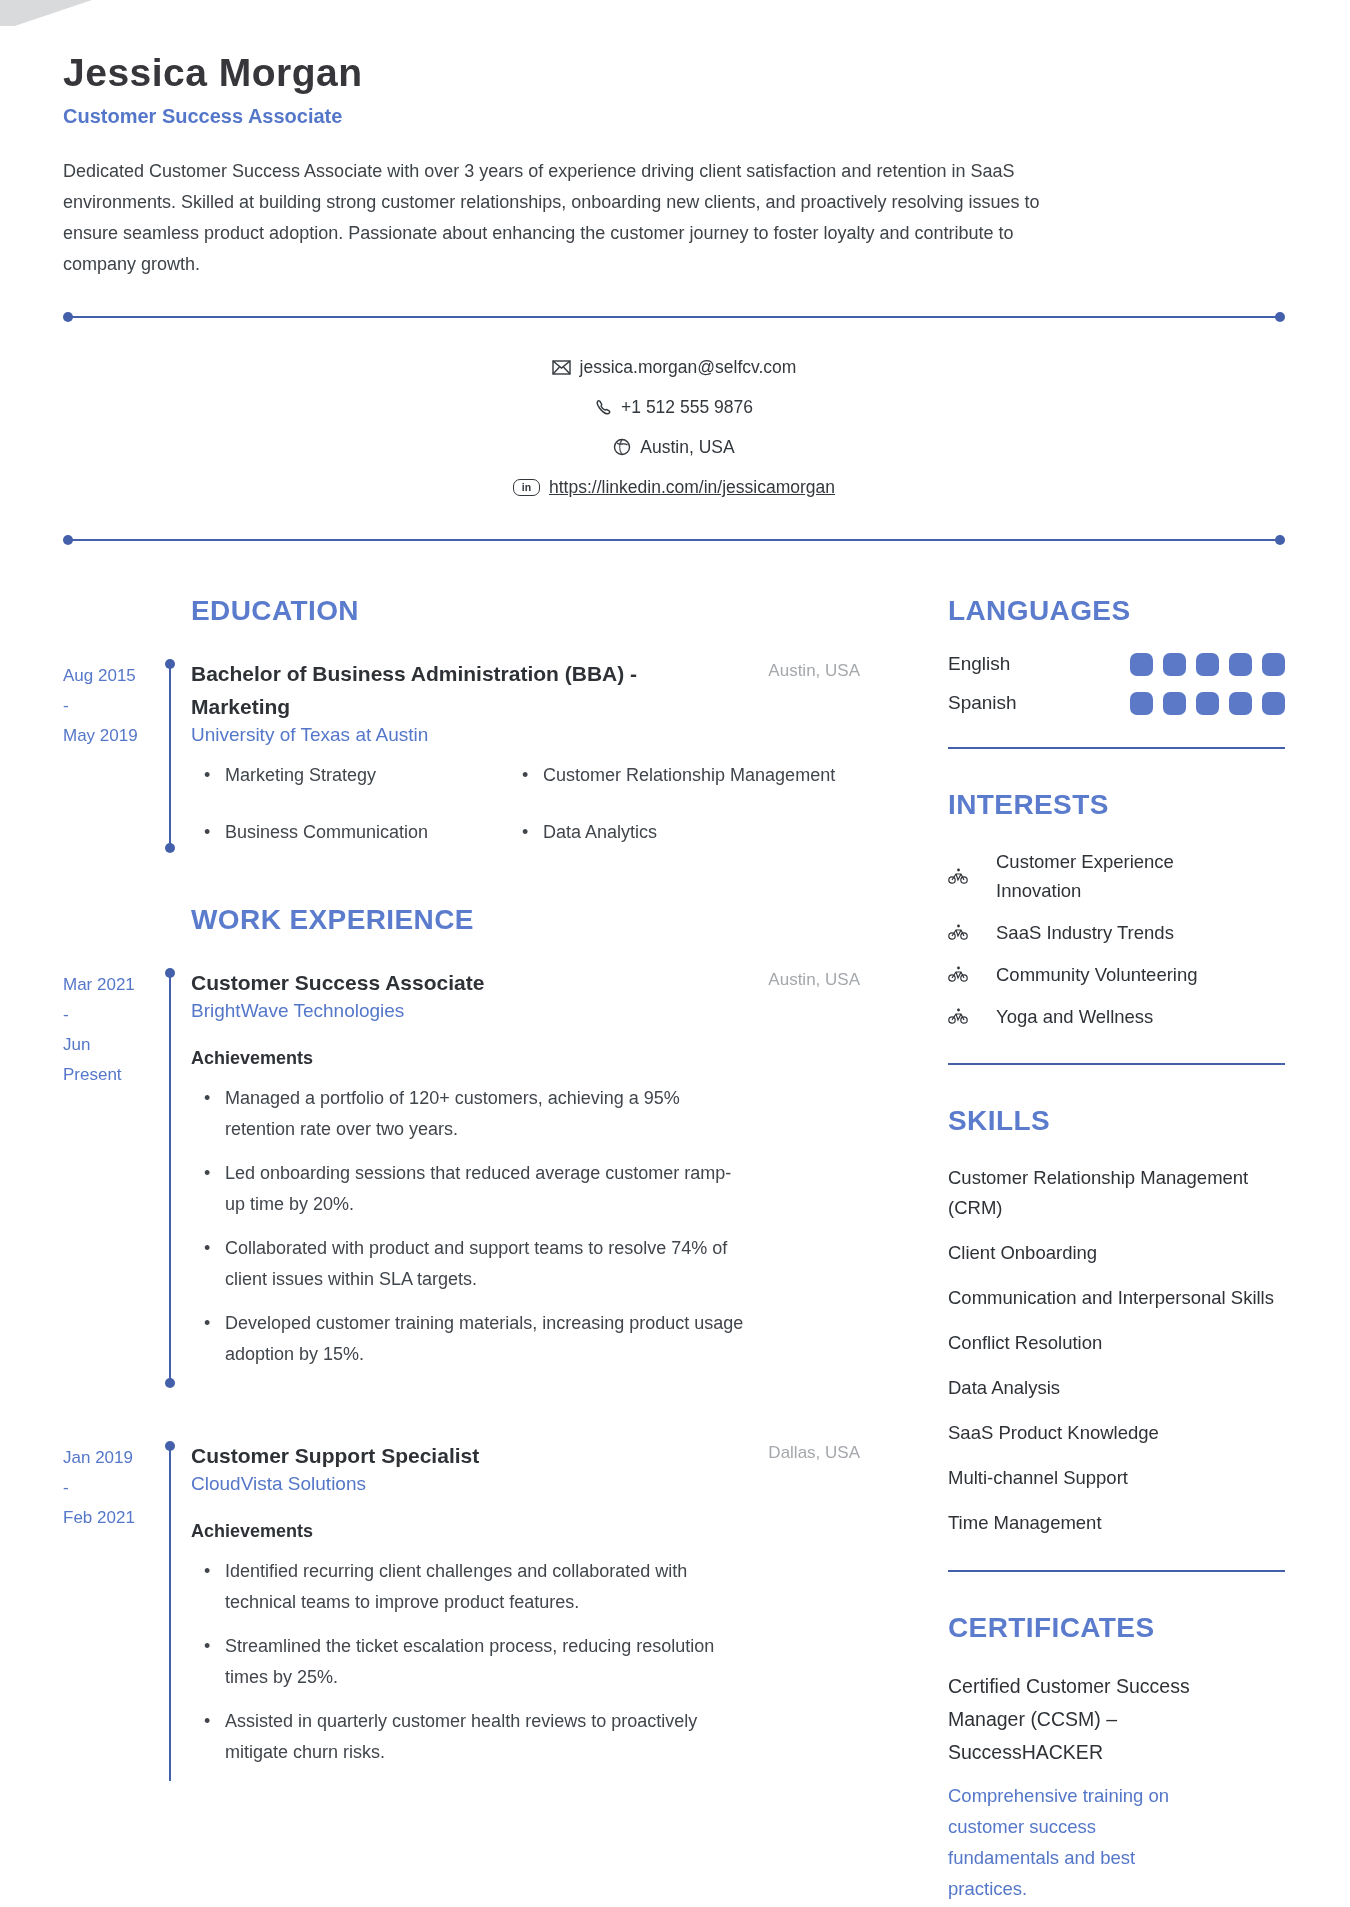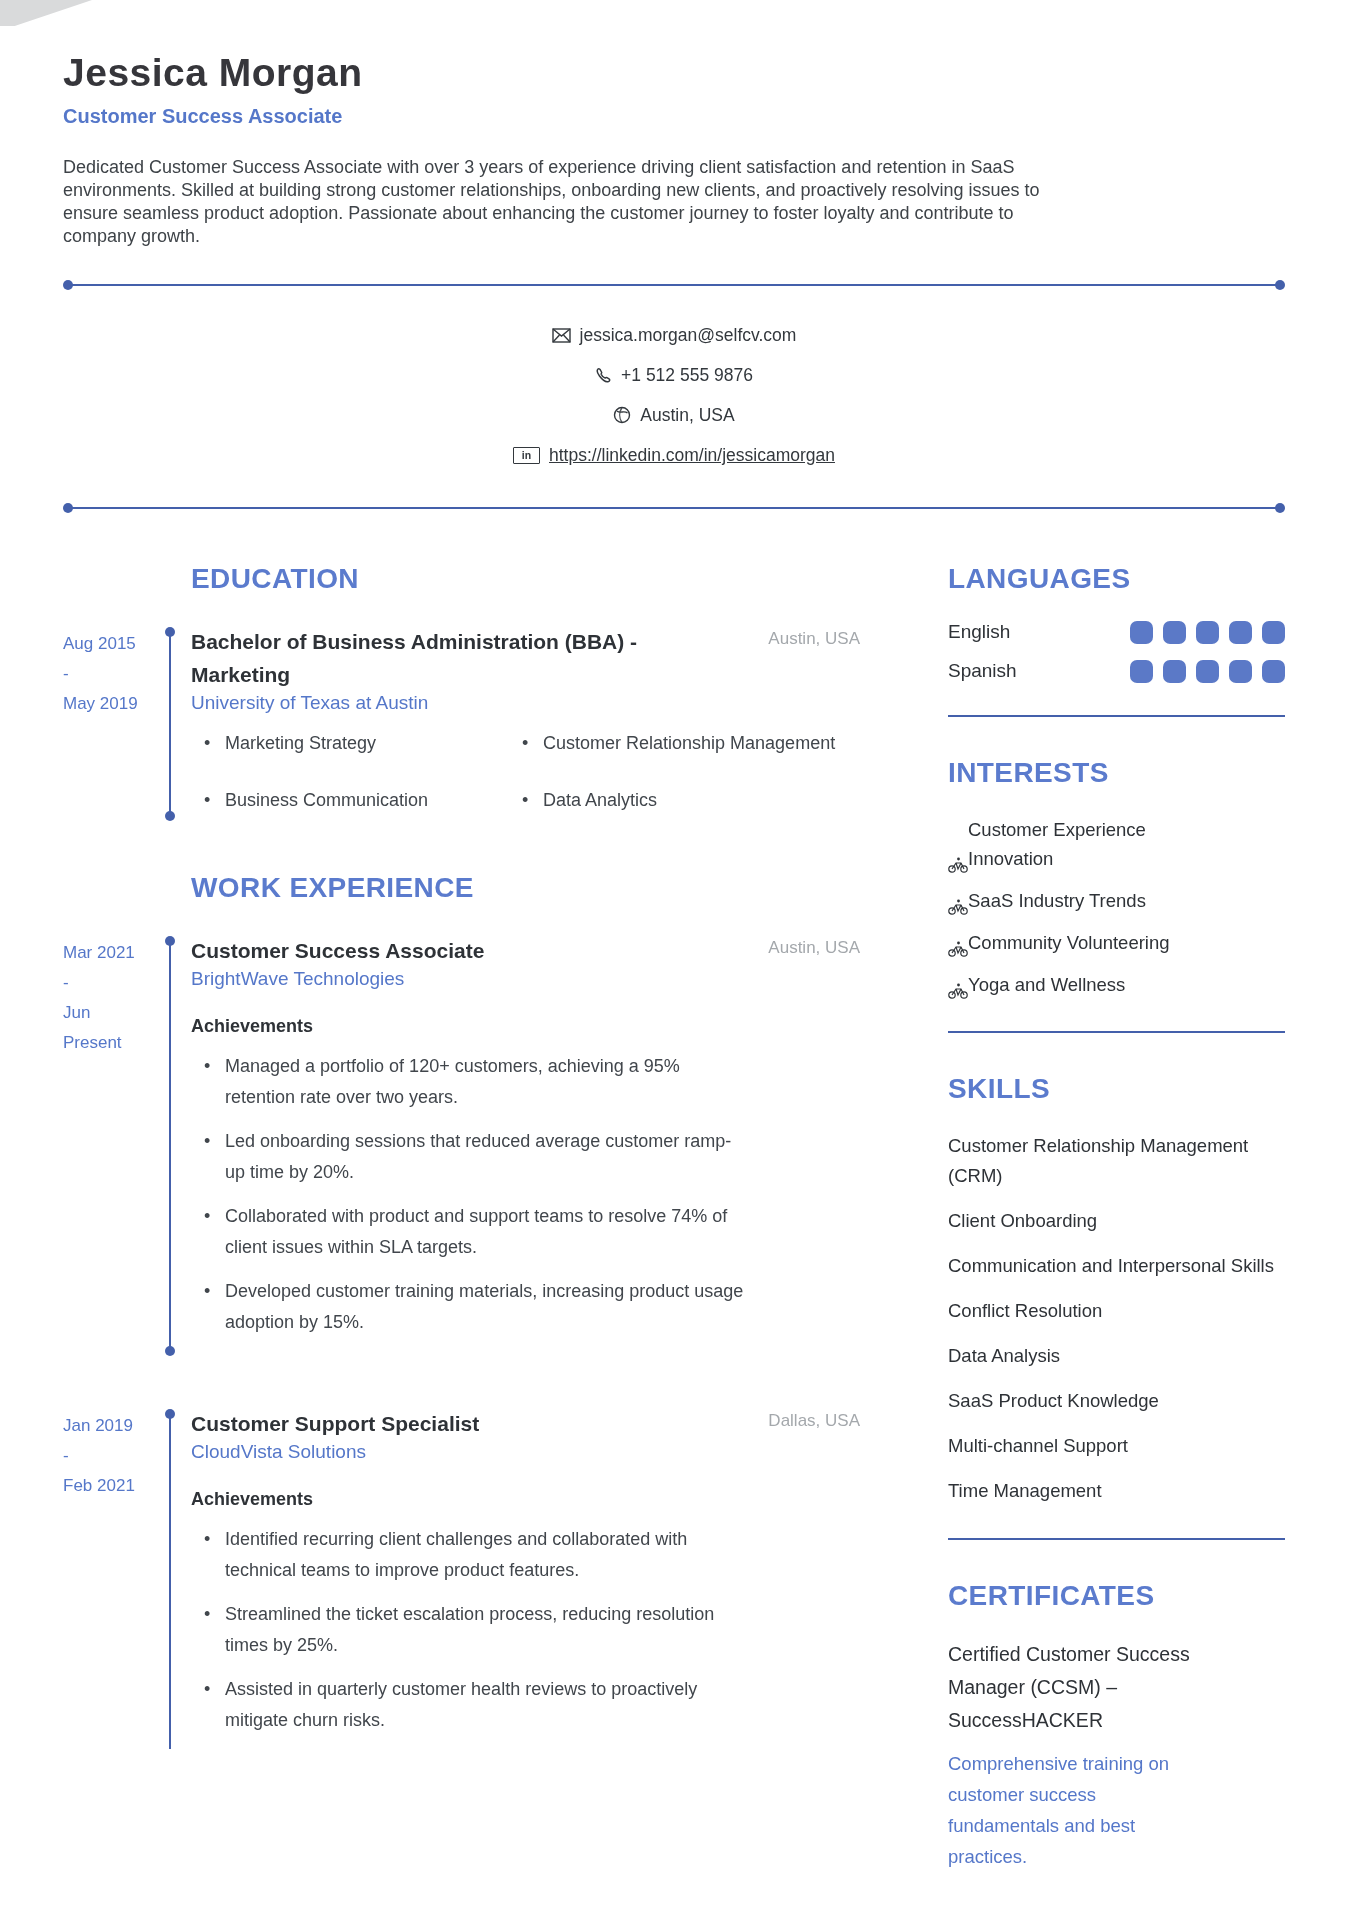--- a/index.html
+++ b/index.html
@@ -8,30 +8,30 @@
   }
   *{box-sizing:border-box;}
   html,body{margin:0;padding:0;background:#ffffff;}
   body{font-family:"Liberation Sans","DejaVu Sans",sans-serif;color:var(--body);}
   .page{position:relative;width:1350px;min-height:1907px;margin:0 auto;background:#fff;padding:52px 65px 60px 63px;overflow:hidden;}
   .corner{position:absolute;top:0;left:0;width:92px;height:26px;background:#d9dadb;clip-path:polygon(0 0,100% 0,16% 100%,0 100%);}
 
   
   .name{margin:0 0 10px;font-size:39px;font-weight:800;letter-spacing:.5px;color:#36363b;line-height:1.1;}
   .job-title{font-size:20px;font-weight:700;color:var(--accent);margin-bottom:28px;}
-  .summary{font-size:18px;line-height:23px;color:#3e4348;max-width:995px;}
+  .summary{font-size:18px;line-height:31px;color:#3e4348;max-width:995px;}
 
   
   .hdiv{display:flex;align-items:center;margin-top:32px;}
   .hdiv .dot{width:10px;height:10px;border-radius:50%;background:var(--line);flex:0 0 auto;}
   .hdiv .bar{flex:1;height:2px;background:var(--line);margin:0 -1px;}
   .contact-rows{padding:16px 0 12px;}
   .c-row{display:flex;justify-content:center;align-items:center;gap:9px;font-size:17.5px;color:#33383d;margin:19px 0;}
   .c-row svg{display:block;}
-  .in-badge{display:inline-flex;align-items:center;justify-content:center;width:27px;height:17px;border:1.5px solid #33383d;border-radius:1px;font-size:10.5px;font-weight:700;color:#33383d;line-height:1;}
+  .in-badge{display:inline-flex;align-items:center;justify-content:center;width:27px;height:17px;border:1.5px solid #33383d;border-radius:7px;font-size:10.5px;font-weight:700;color:#33383d;line-height:1;}
   .link{text-decoration:underline;color:#33383d;cursor:pointer;}
 
   
   .main{display:flex;gap:88px;margin-top:50px;}
   .col-left{width:797px;flex:0 0 auto;}
   .col-right{flex:1;min-width:0;}
 
   .sec-h{font-size:28px;font-weight:800;color:var(--heading);letter-spacing:.4px;margin:0 0 30px 128px;}
   .side-h{font-size:28px;font-weight:800;color:var(--heading);letter-spacing:.4px;margin:0 0 26px;}
 
@@ -52,21 +52,21 @@
   .courses{display:grid;grid-template-columns:300px 1fr;column-gap:18px;row-gap:26px;margin-top:14px;}
   .courses .citem{position:relative;padding-left:34px;font-size:18px;line-height:31px;color:var(--body);}
   .courses .citem:before{content:"\2022";position:absolute;left:13px;top:0;}
 
   
   .lang-row{display:flex;align-items:center;margin-bottom:16px;}
   .lang-name{font-size:19px;color:var(--dark);}
   .lang-squares{margin-left:auto;display:flex;gap:10px;}
   .sq{width:23px;height:23px;border-radius:7px;background:var(--square);}
   .side-div{height:2px;background:var(--line);margin:32px 0 40px;}
-  .int-row{display:flex;align-items:flex-end;gap:0;margin-bottom:13px;}
+  .int-row{display:flex;align-items:center;gap:28px;margin-bottom:13px;}
   .int-ic{flex:0 0 20px;display:flex;}
   .int-txt{font-size:18.5px;color:var(--dark);line-height:29px;max-width:235px;}
   .skill{font-size:18.5px;color:var(--dark);line-height:30px;margin-bottom:15px;max-width:337px;}
   .cert-name{font-size:19.5px;color:var(--dark);line-height:33px;max-width:285px;margin-top:2px;}
   .cert-desc{font-size:18.5px;color:var(--accent);line-height:31px;max-width:255px;margin-top:11px;}
 </style>
 </head>
 <body>
 
 <div class="page">

